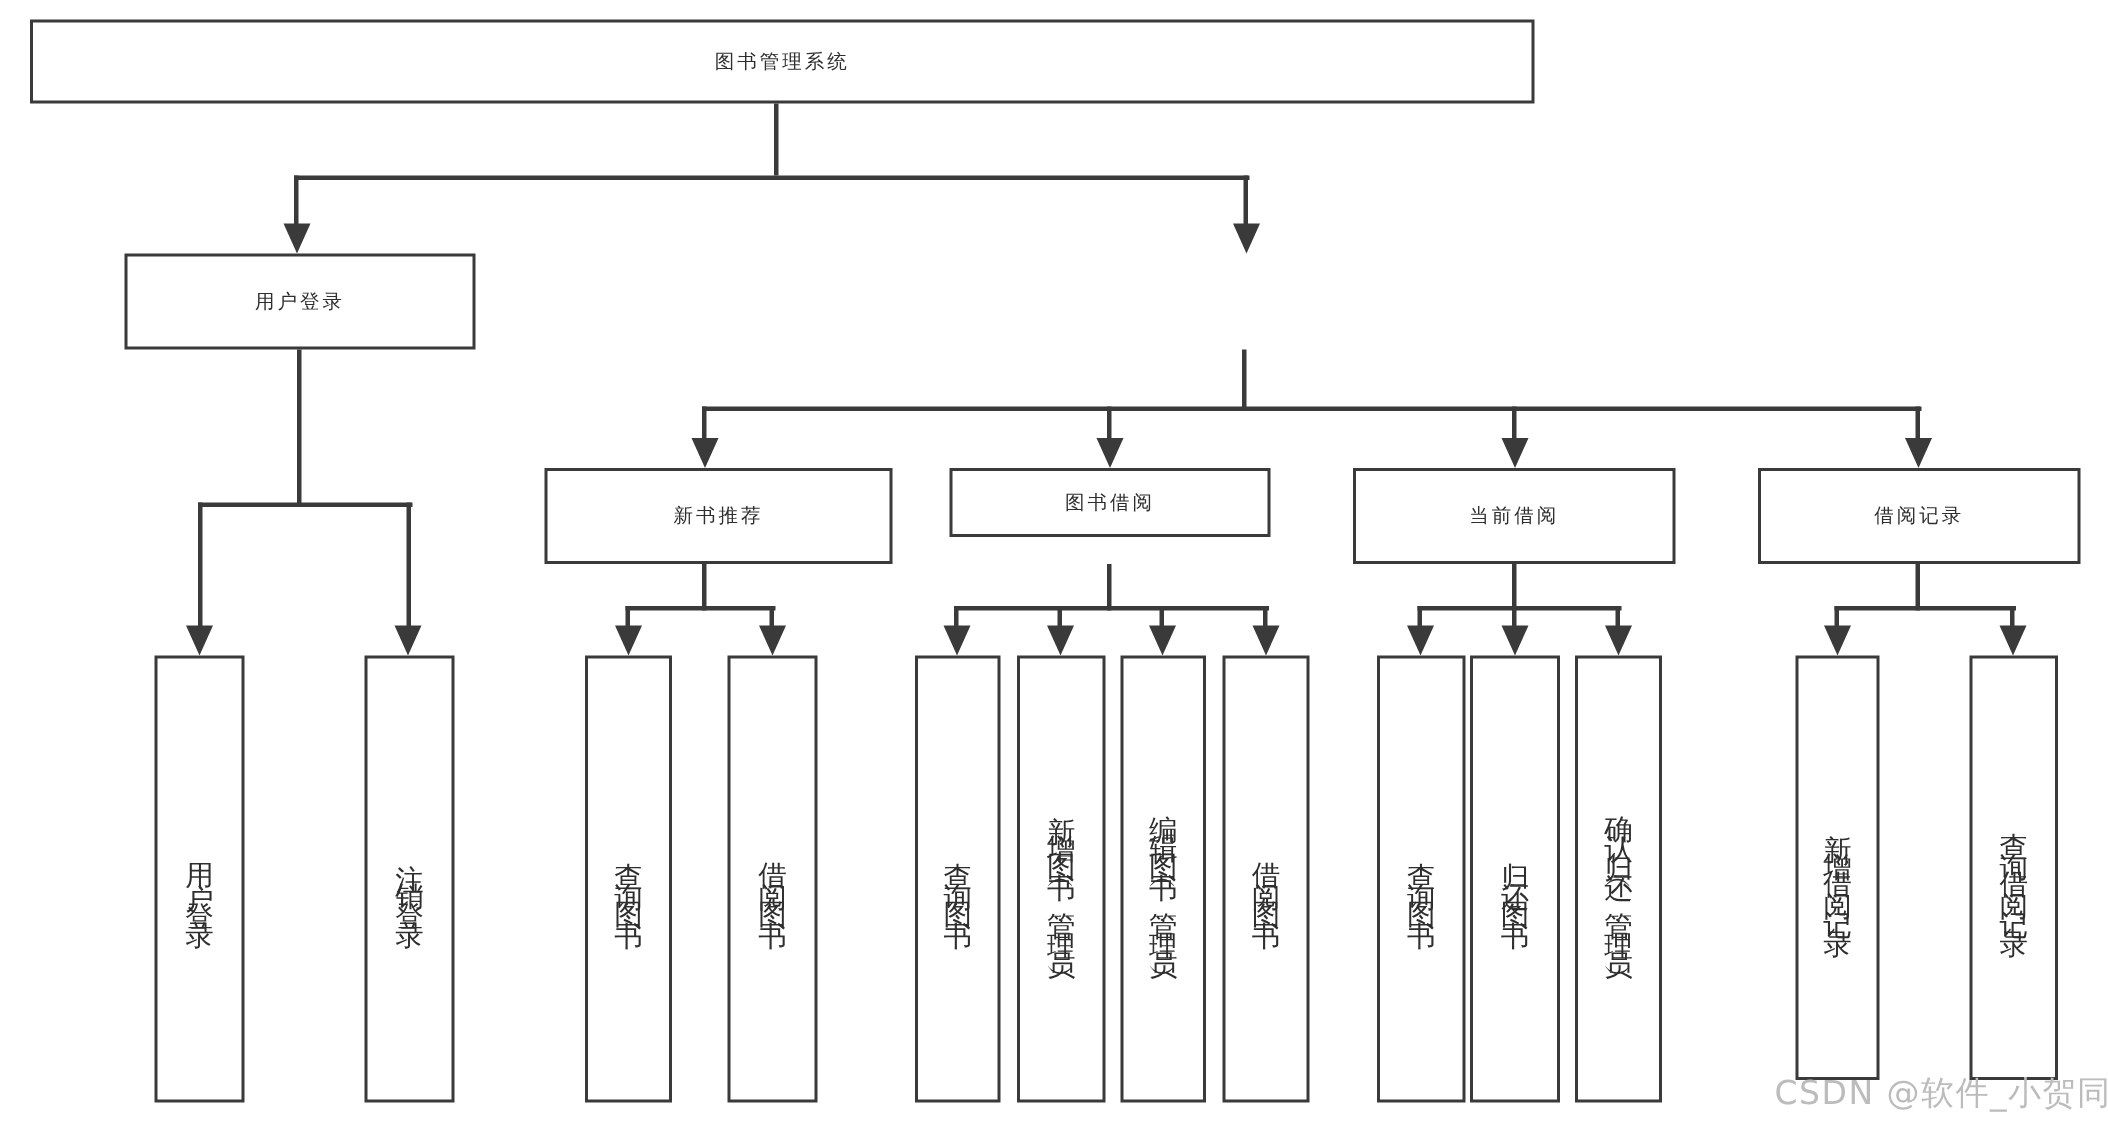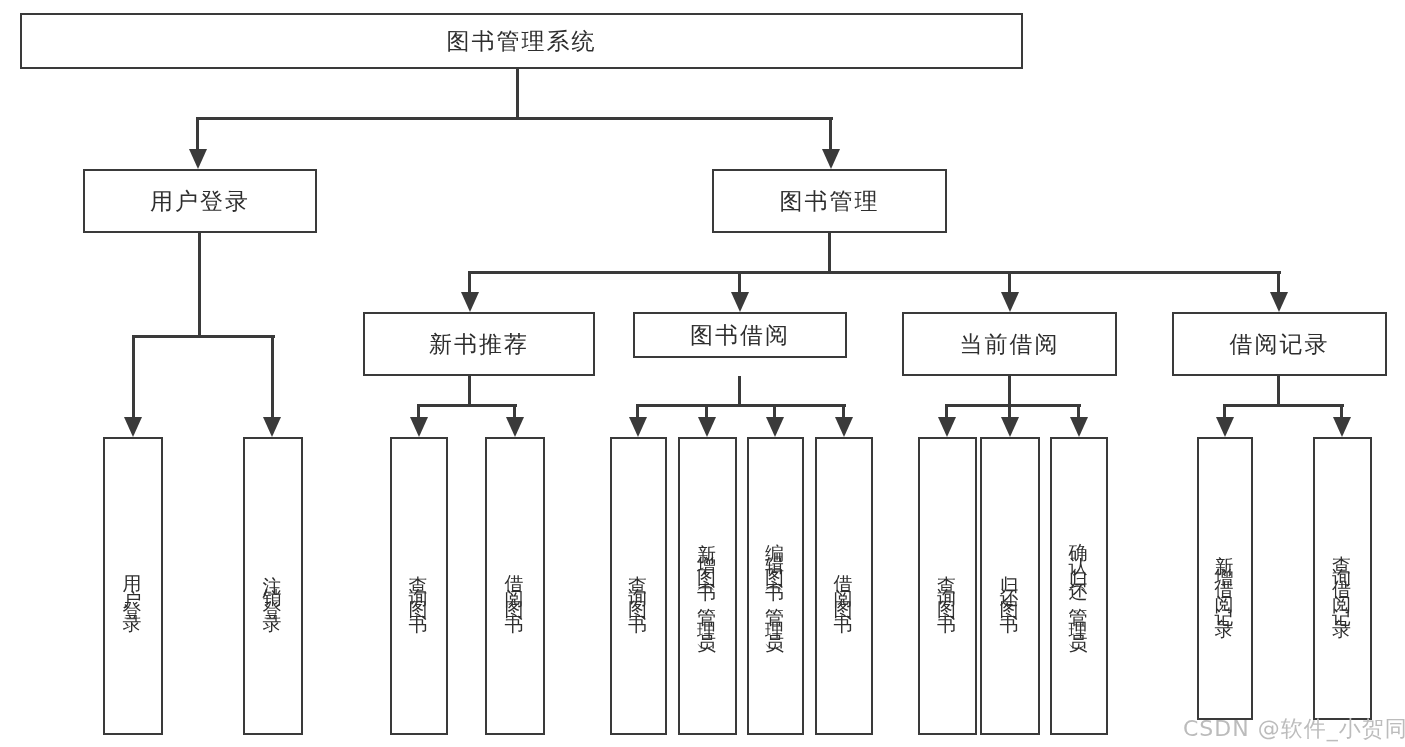--- a/index.html
+++ b/index.html
@@ -6,21 +6,21 @@
     --line:#3a3a3a; --text:#2e2e2e; --watermark:#bcbcbc;
     --background:#ffffff; --box-bg:#ffffff;
   }
   html,body{margin:0;padding:0;background:var(--background);}
   body{font-family:"DejaVu Sans","Liberation Sans",sans-serif;}
   .canvas{position:relative;width:1405px;height:747px;background:var(--background);overflow:hidden;}
   .box{
     position:absolute;box-sizing:border-box;
     border:2px solid var(--line);background:var(--box-bg);
     display:flex;align-items:center;justify-content:center;
-    color:var(--text);font-size:23px;letter-spacing:2px;
+    color:var(--text);font-size:13px;letter-spacing:2px;
   }
   .vbox{writing-mode:vertical-rl;text-orientation:mixed;letter-spacing:13px;font-size:19px;}
   .hline{position:absolute;height:3px;background:var(--line);}
   .vline{position:absolute;width:3px;background:var(--line);}
   .arrow{
     position:absolute;width:0;height:0;
     border-left:9px solid transparent;border-right:9px solid transparent;
     border-top:20px solid var(--line);
   }
   .watermark{
@@ -36,21 +36,20 @@
   <div class="box" style="left:20px;top:13px;width:1003px;height:56px;">图书管理系统</div>
 
   <div class="vline" style="left:516px;top:69px;height:48px;"></div>
   <div class="hline" style="left:196px;top:117px;width:637px;"></div>
   <div class="vline" style="left:196px;top:117px;height:34px;"></div>
   <div class="arrow" style="left:189px;top:149px;"></div>
   <div class="vline" style="left:829px;top:117px;height:34px;"></div>
   <div class="arrow" style="left:822px;top:149px;"></div>
 
   <div class="box" style="left:83px;top:169px;width:234px;height:64px;">用户登录</div>
-  <div class="box" style="left:712px;top:169px;width:235px;height:64px;">图书管理</div>
 
   <div class="vline" style="left:198px;top:233px;height:104px;"></div>
   <div class="hline" style="left:132px;top:335px;width:143px;"></div>
   <div class="vline" style="left:132px;top:335px;height:84px;"></div>
   <div class="arrow" style="left:124px;top:417px;"></div>
   <div class="vline" style="left:271px;top:335px;height:84px;"></div>
   <div class="arrow" style="left:263px;top:417px;"></div>
 
   <div class="vline" style="left:828px;top:233px;height:41px;"></div>
   <div class="hline" style="left:468px;top:271px;width:813px;"></div>

